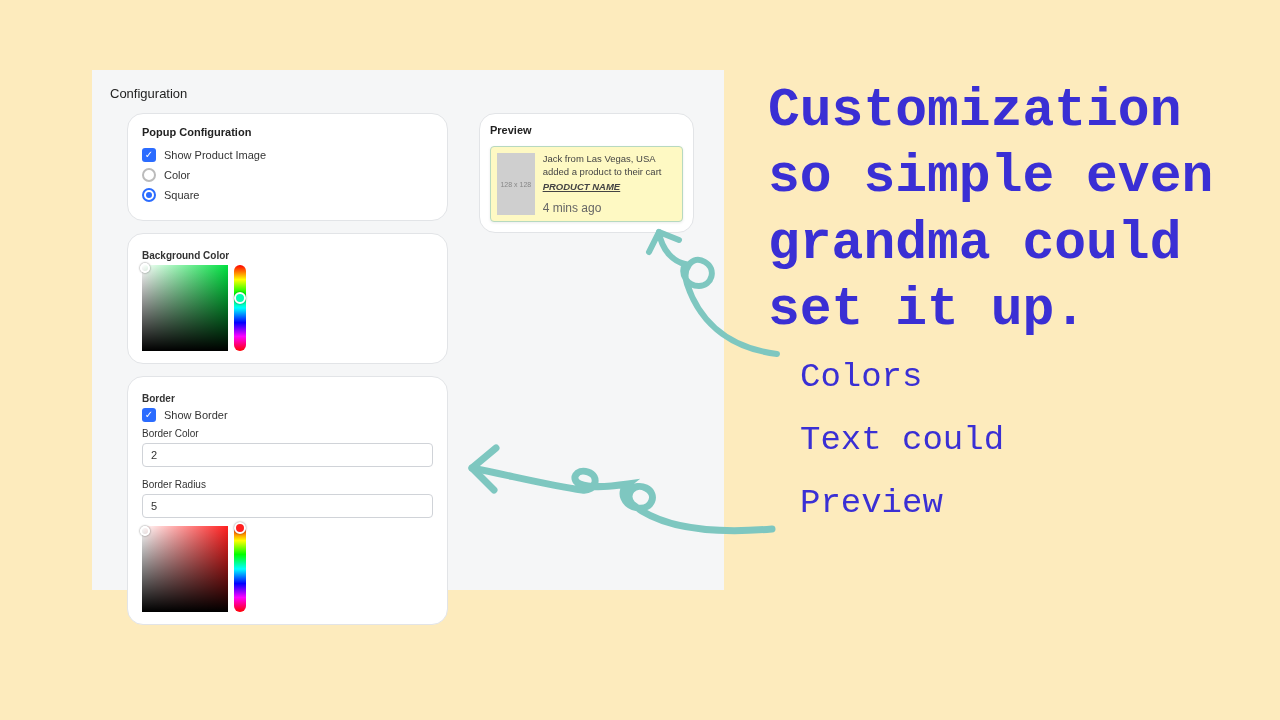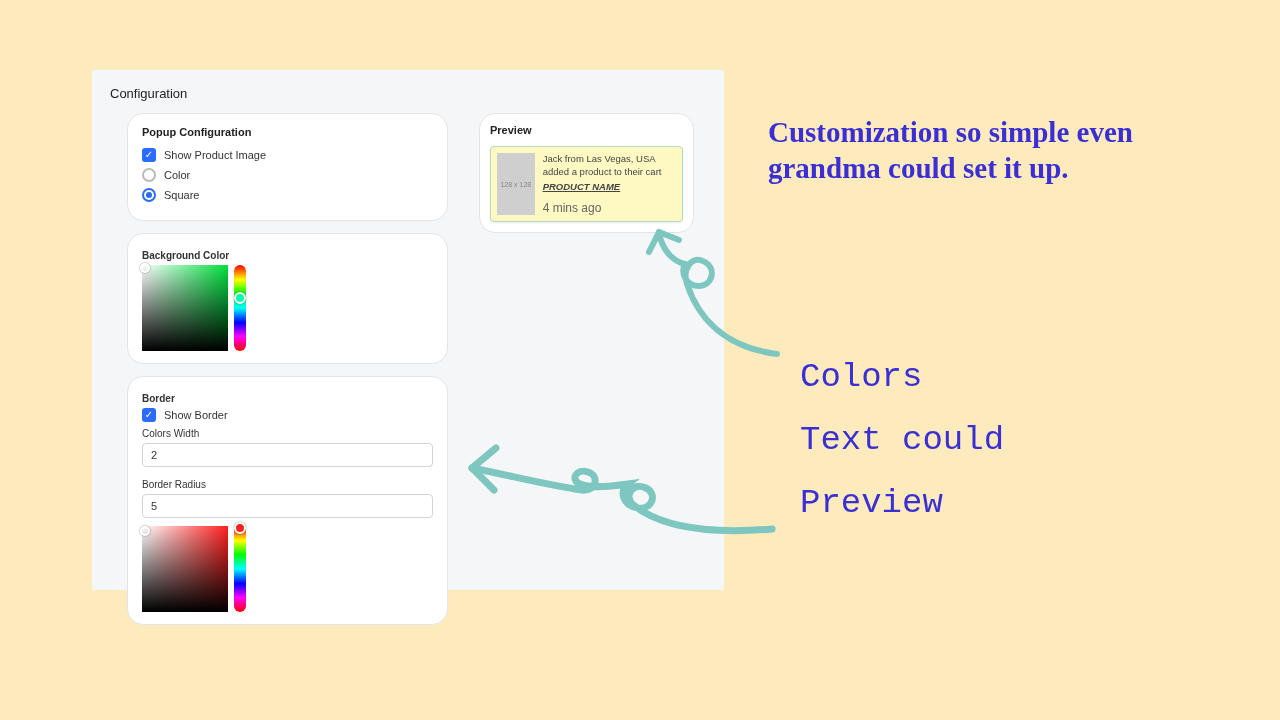--- a/index.html
+++ b/index.html
@@ -158,26 +158,25 @@
   .preview-text { font-size: 9.5px; color: #444; line-height: 1.35; }
   .preview-product { font-weight: 700; font-style: italic; text-decoration: underline; margin-top: 2px; }
   .preview-time { font-size: 12px; color: #666; margin-top: 8px; }
 
   
   .headline {
     position: absolute;
     left: 768px;
     top: 78px;
     width: 470px;
-    font-family: Liberation Serif, serif;
+    font-family: Liberation Mono, monospace;
     font-weight: 900;
-    font-size: 29px;
+    font-size: 53px;
     line-height: 1.25;
     color: #3a2fd4;
-    margin-top: 36px;
   }
   .bullets {
     position: absolute;
     left: 800px;
     top: 346px;
     font-family: Liberation Mono, monospace;
     font-size: 34px;
     color: #3a2fd4;
     line-height: 1.85;
   }
@@ -234,21 +233,21 @@
           </div>
         </div>
       </div>
 
       <div class="card">
         <div class="sublabel" style="font-weight:600">Border</div>
         <div class="check-row">
           <span class="chk">✓</span>
           <span>Show Border</span>
         </div>
-        <div class="sublabel">Colors Width</div>
+        <div class="sublabel">Border Color</div>
         <input class="input" value="2" style="">
         <div class="sublabel">Border Radius</div>
         <input class="input" value="5" style="">
         <div class="picker-wrap">
           <div class="sat-val red">
             <div class="sv-handle" style="left:4%; top:6%"></div>
           </div>
           <div class="hue">
             <div class="hue-handle red"></div>
           </div>

